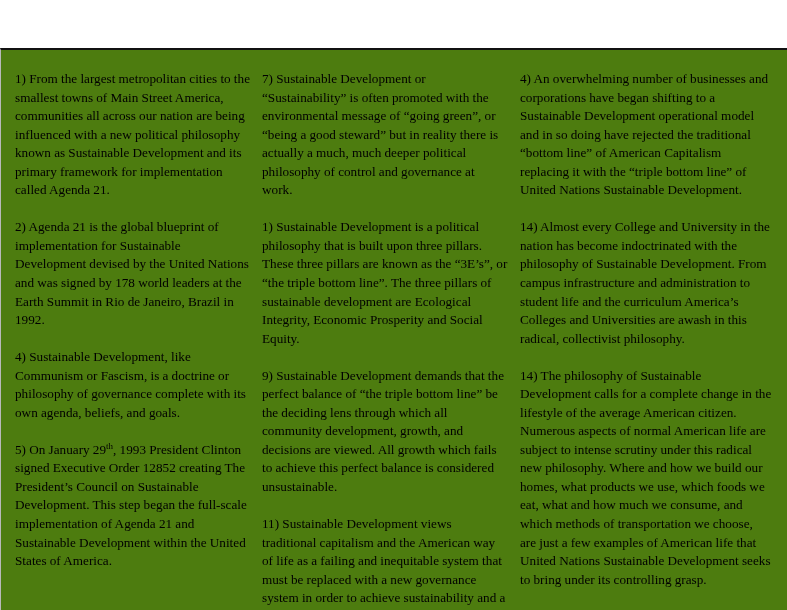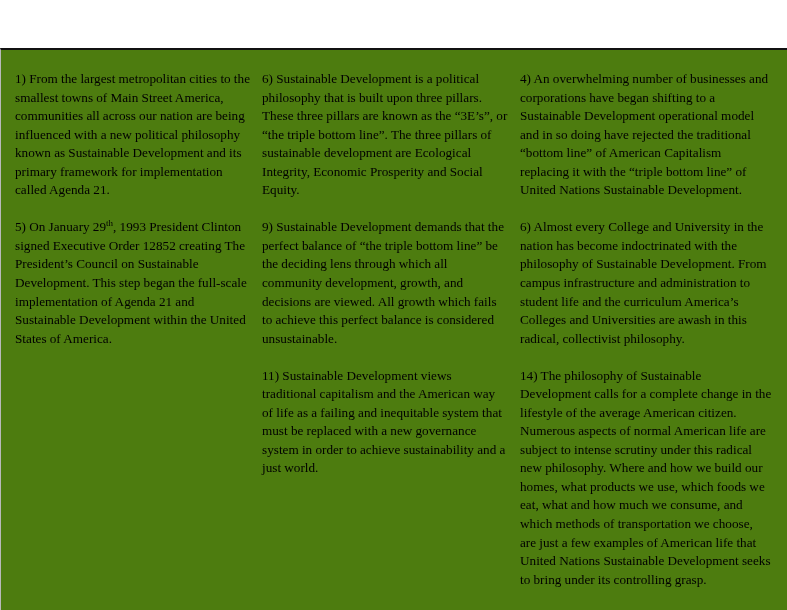--- a/index.html
+++ b/index.html
@@ -57,31 +57,34 @@
   }
 </style>
 </head>
 <body>
 
 <div id="page">
   <div id="columns">
 
     <div class="column col-1">
       <p class="para">1) From the largest metropolitan cities to the smallest towns of Main Street America, communities all across our nation are being influenced with a new political philosophy known as Sustainable Development and its primary framework for implementation called Agenda 21.</p>
+      <p class="para">2) Agenda 21 is the global blueprint of implementation for Sustainable Development devised by the United Nations and was signed by 178 world leaders at the Earth Summit in Rio de Janeiro, Brazil in 1992.</p>
+      <p class="para">4) Sustainable Development, like Communism or Fascism, is a doctrine or philosophy of governance complete with its own agenda, beliefs, and goals.</p>
       <p class="para"><span>5)  On January 29</span><sup>th</sup><span>, 1993 President Clinton signed Executive Order 12852 creating The President’s Council on Sustainable Development. This step began the full-scale implementation of Agenda 21 and Sustainable Development within the United States of America.</span></p>
 
     </div>
 
     <div class="column col-2">
-      <p class="para">6) Sustainable Development is a political philosophy that is built upon three pillars. These three pillars are known as the “3E’s”, or “the triple bottom line”.  The three pillars of sustainable development are Ecological Integrity, Economic Prosperity and Social Equity.</p>
+      <p class="para">7) Sustainable Development or “Sustainability” is often promoted with the environmental message of “going green”, or “being a good steward” but in reality there is actually a much, much deeper political philosophy of control and governance at work.</p>
+      <p class="para">1) Sustainable Development is a political philosophy that is built upon three pillars. These three pillars are known as the “3E’s”, or “the triple bottom line”.  The three pillars of sustainable development are Ecological Integrity, Economic Prosperity and Social Equity.</p>
       <p class="para">9) Sustainable Development demands that the perfect balance of “the triple bottom line” be the deciding lens through which all community development, growth, and decisions are viewed. All growth which fails to achieve this perfect balance is considered unsustainable.</p>
       <p class="para">11) Sustainable Development views traditional capitalism and the American way of life as a failing and inequitable system that must be replaced with a new governance system in order to achieve sustainability and a just world.</p>
     </div>
 
     <div class="column col-3">
       <p class="para">4) An overwhelming number of businesses and corporations have began shifting to a Sustainable Development operational model and in so doing have rejected the traditional “bottom line” of American Capitalism replacing it with the “triple bottom line” of United Nations Sustainable Development.</p>
-      <p class="para">6) Almost every College and University in the nation has become indoctrinated with the philosophy of Sustainable Development. From campus infrastructure and administration to student life and the curriculum America’s Colleges and Universities are awash in this radical, collectivist philosophy.</p>
+      <p class="para">14) Almost every College and University in the nation has become indoctrinated with the philosophy of Sustainable Development. From campus infrastructure and administration to student life and the curriculum America’s Colleges and Universities are awash in this radical, collectivist philosophy.</p>
       <p class="para">14) The philosophy of Sustainable Development calls for a complete change in the lifestyle of the average American citizen. Numerous aspects of normal American life are subject to intense scrutiny under this radical new philosophy. Where and how we build our homes, what products we use, which foods we eat, what and how much we consume, and which methods of transportation we choose, are just a few examples of American life that United Nations Sustainable Development seeks to bring under its controlling grasp.</p>
       <p class="para">15) Sustainable Development and Agenda 21 promote a paradigm shift in attitudes away from the norm of national borders and individual nation-states toward a globalist, collective, one-world, interdependent, and interconnected planetary mindset.</p>
     </div>
 
   </div>
 </div>
 
 </body></html>

